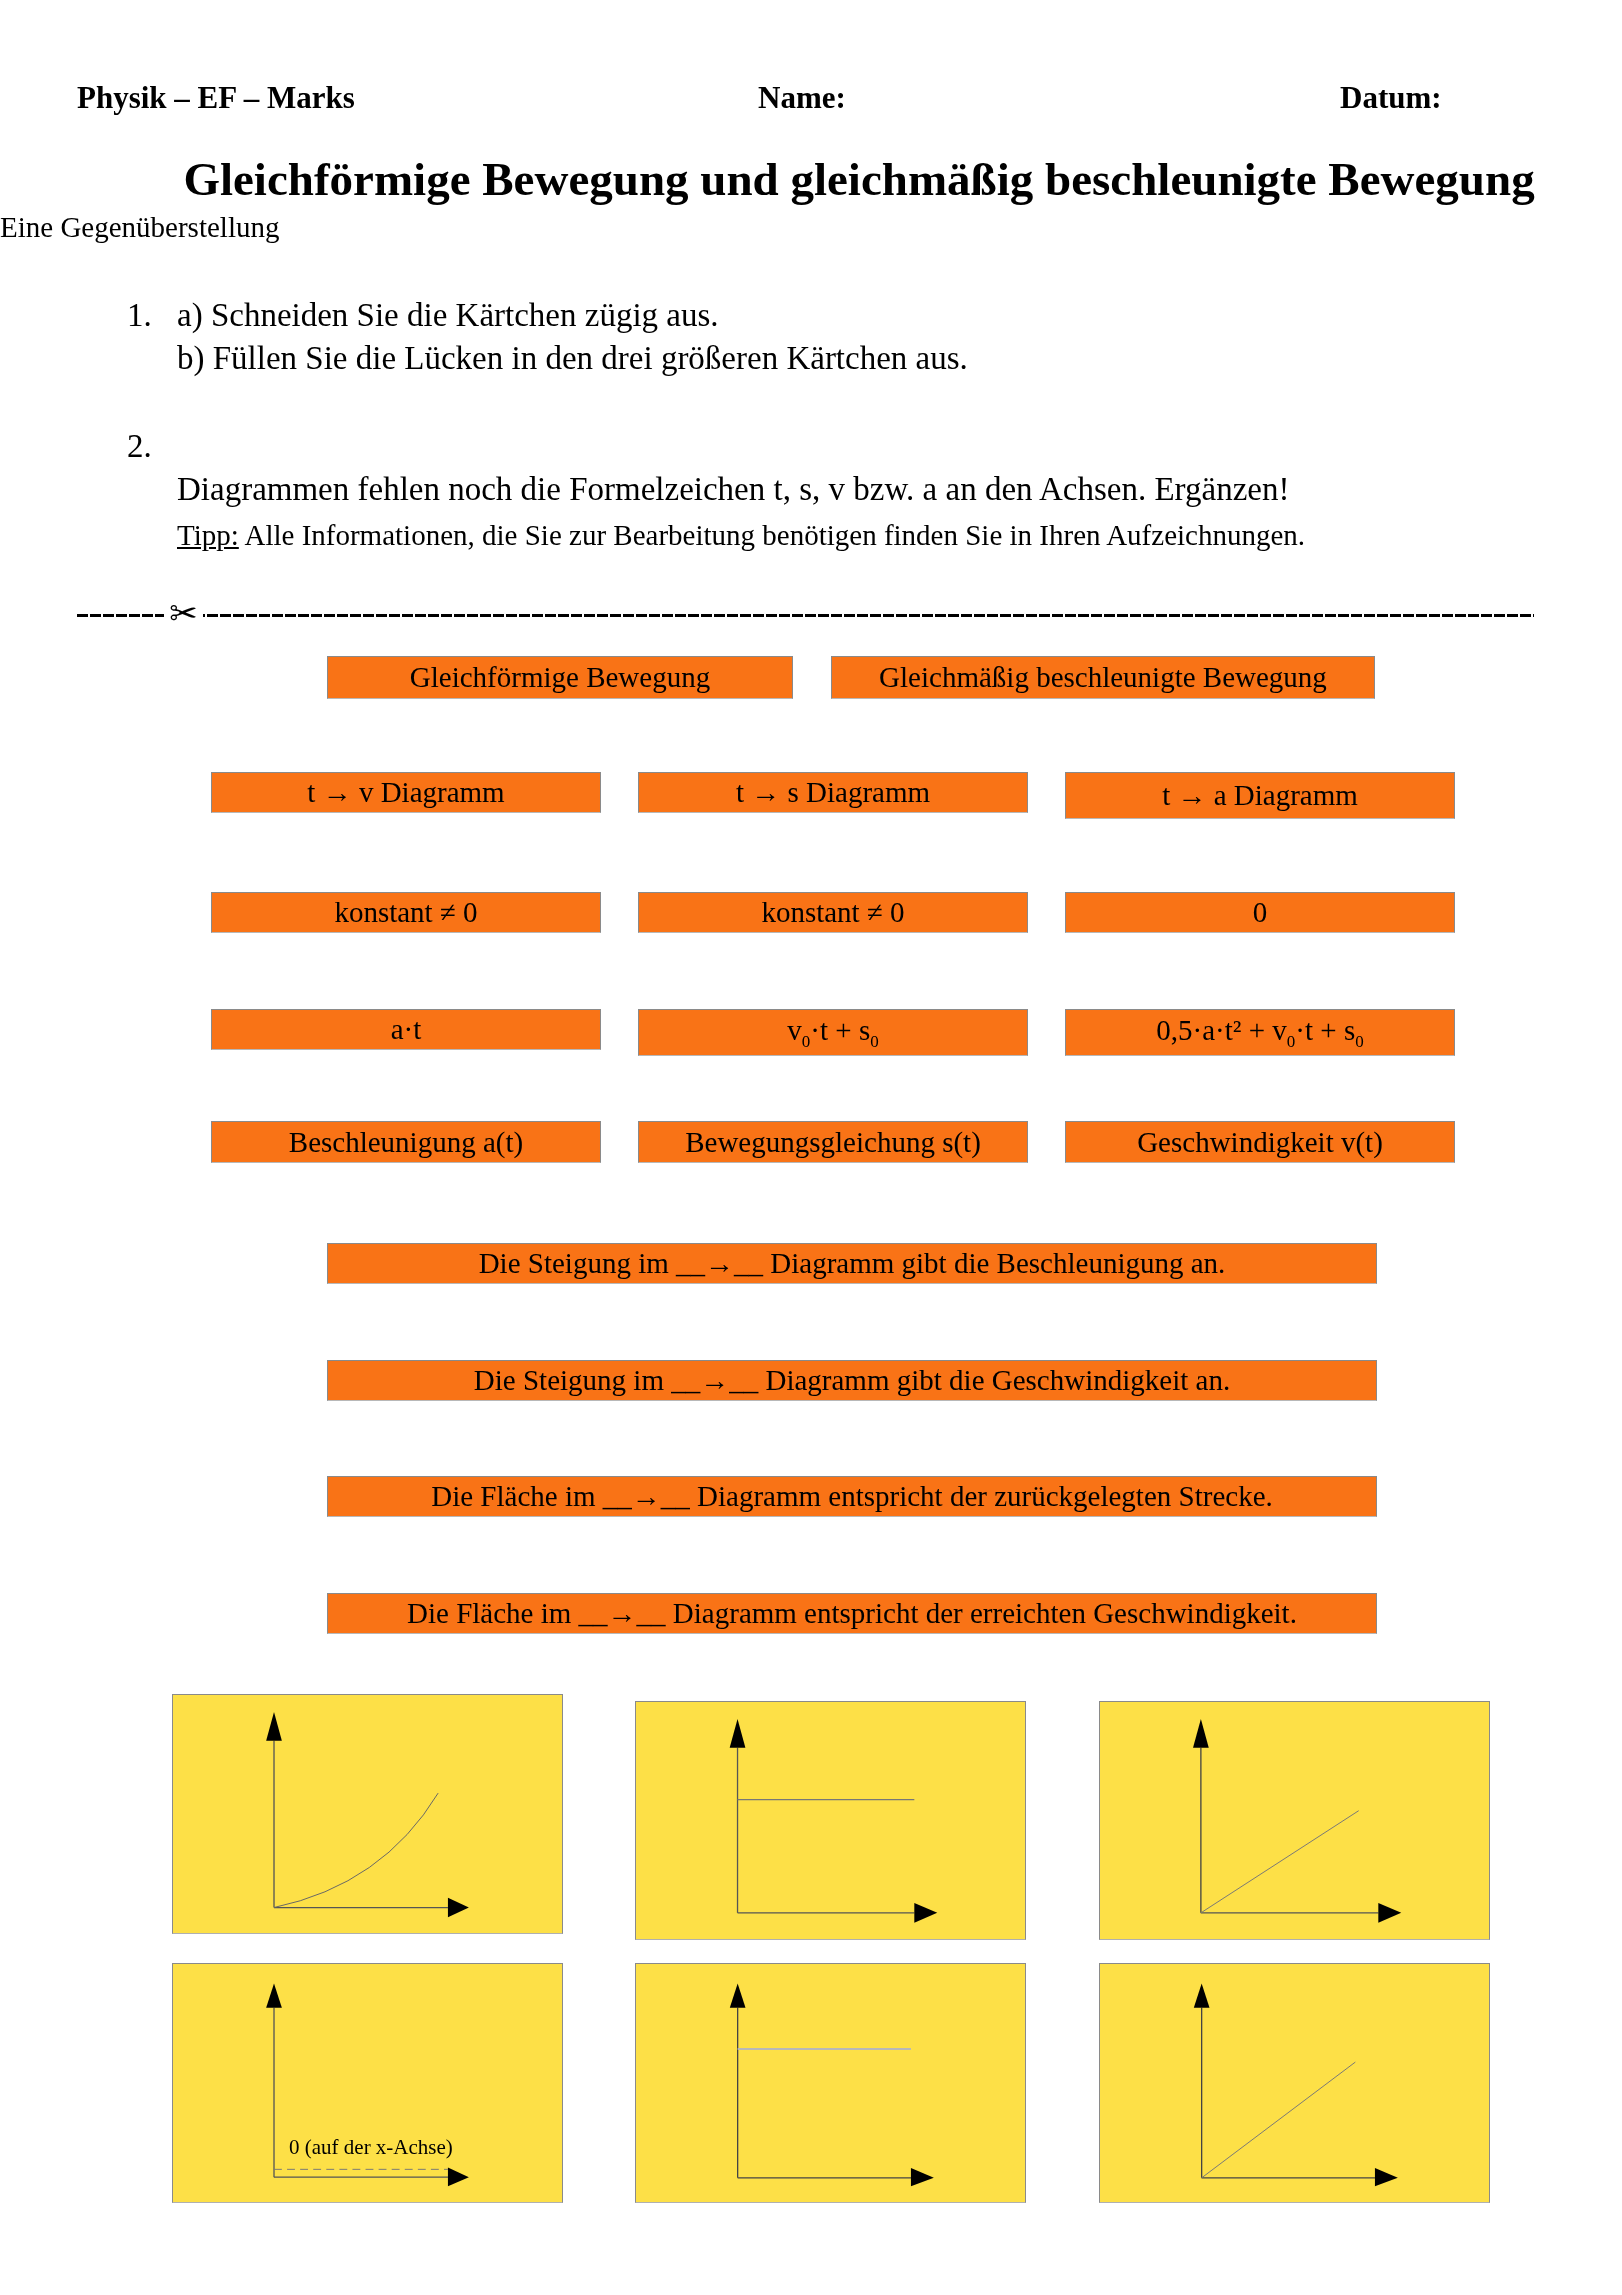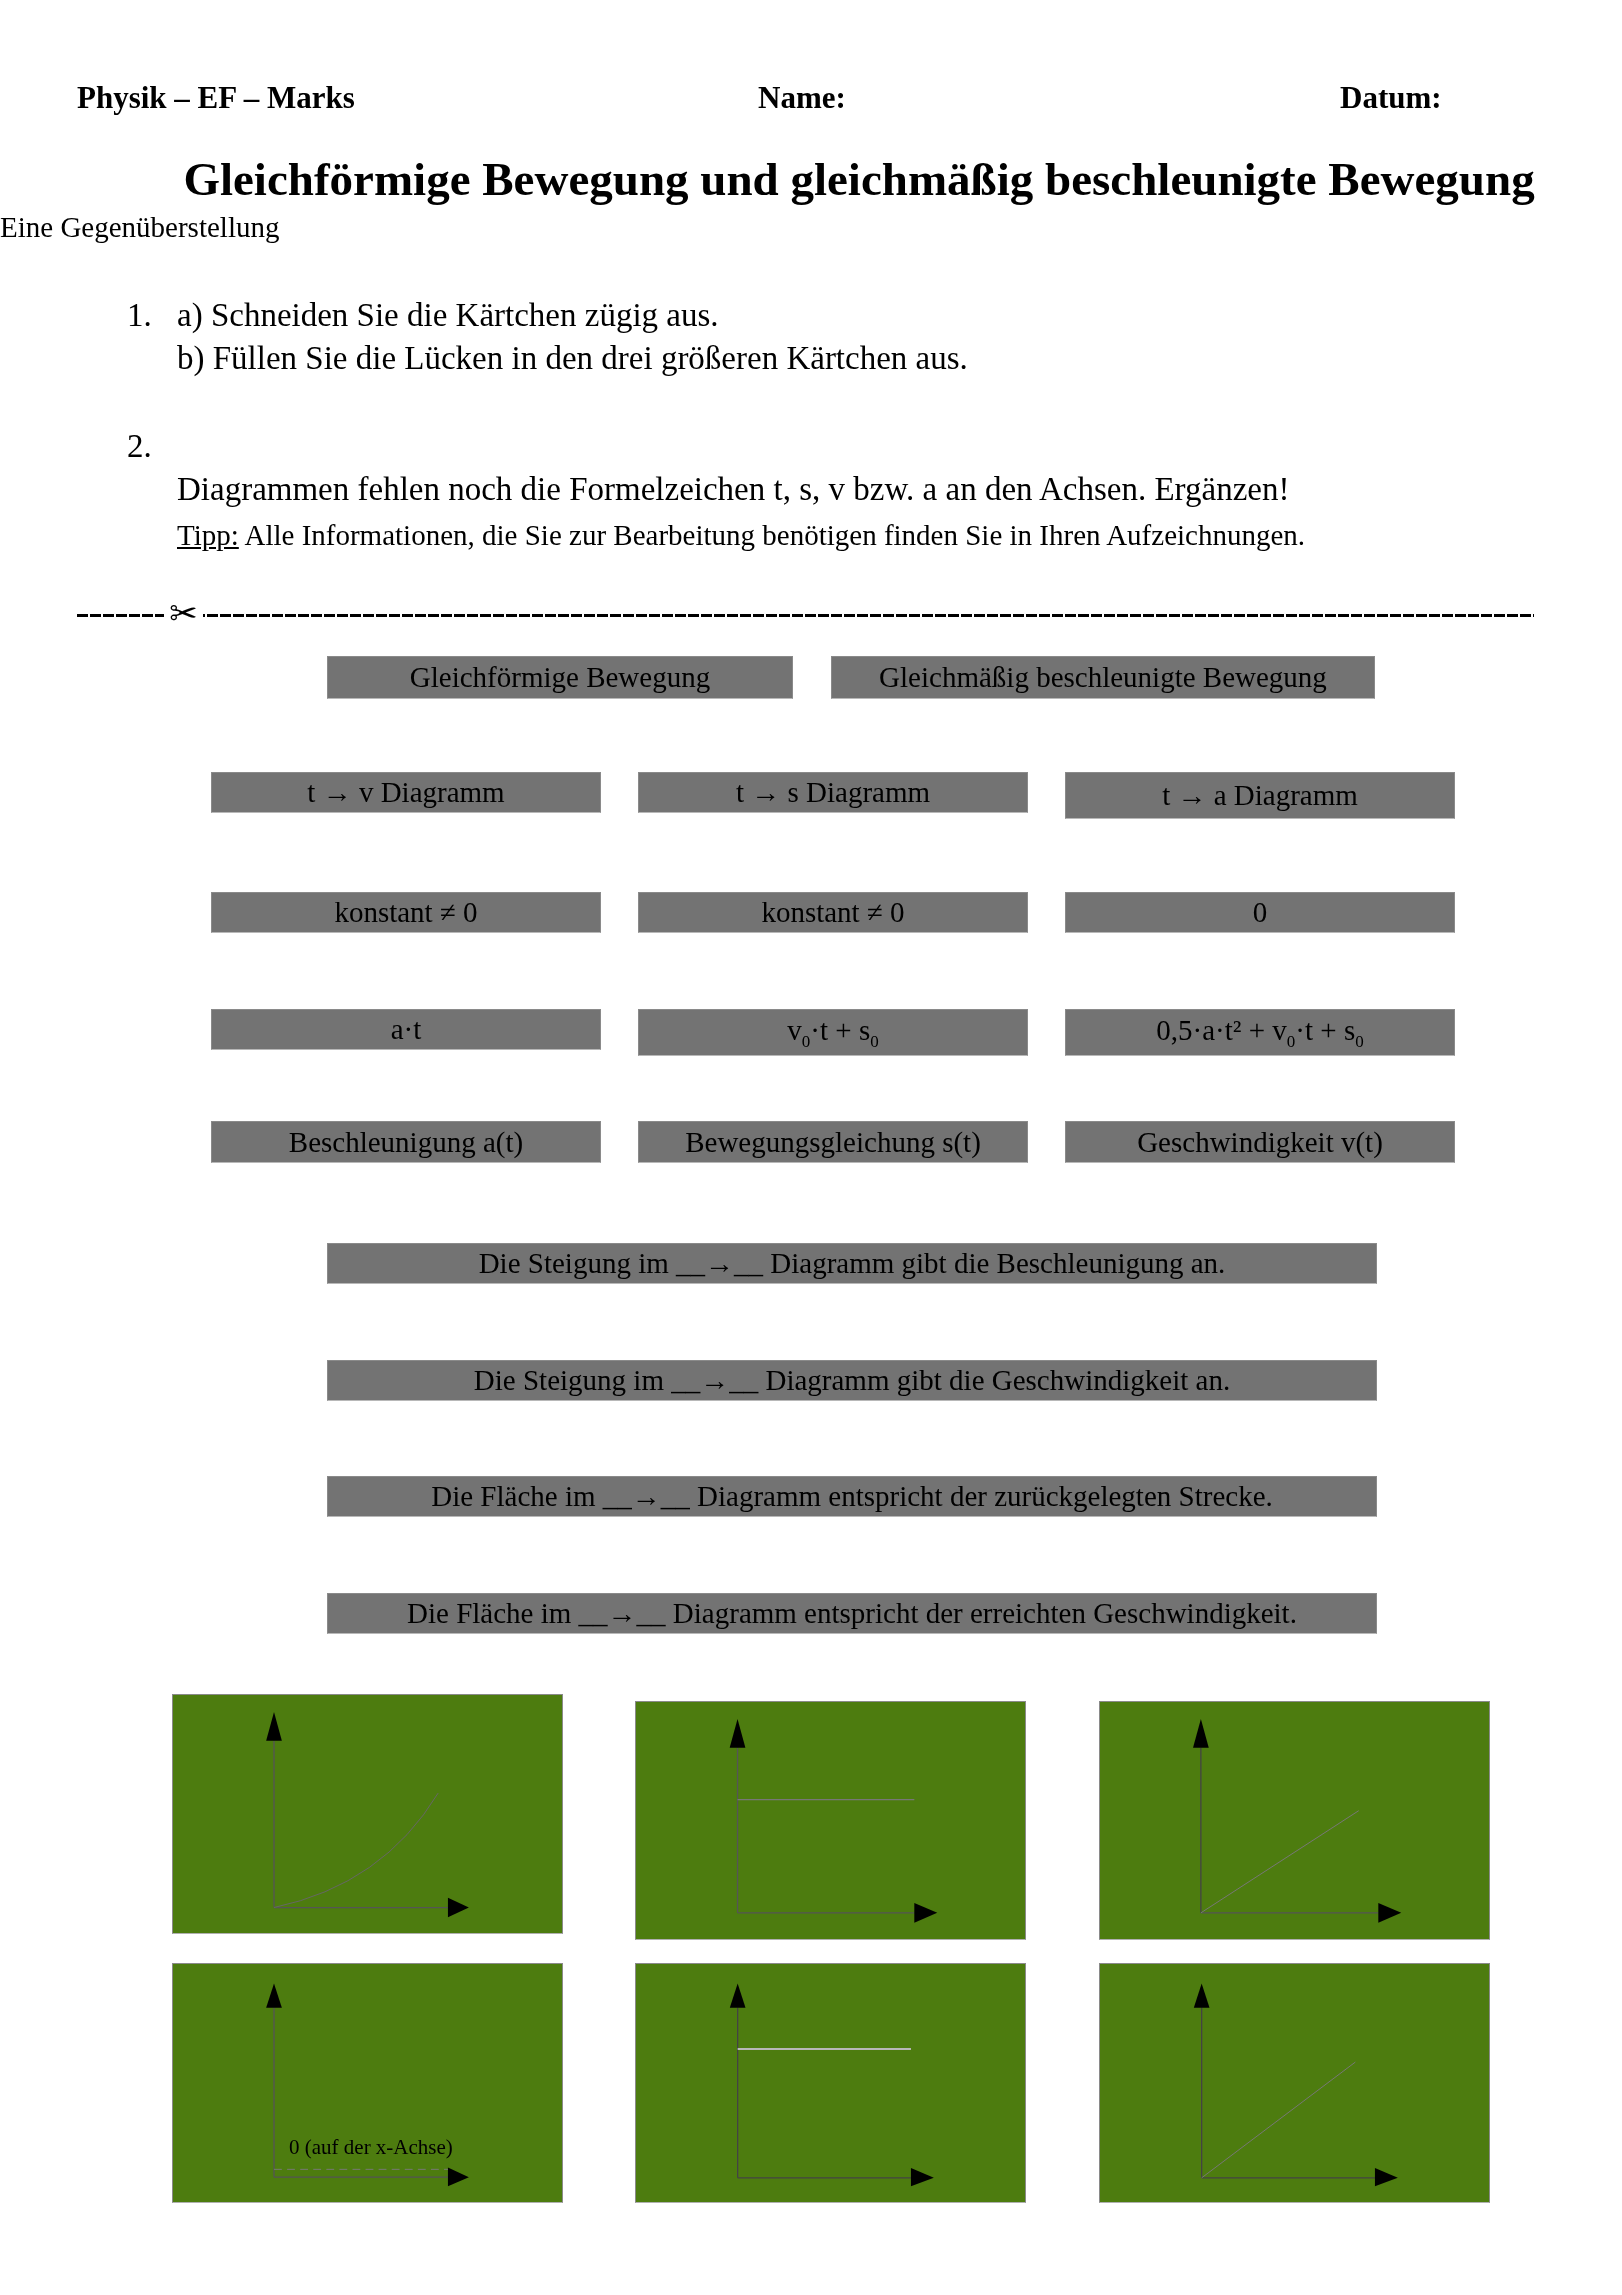--- a/index.html
+++ b/index.html
@@ -21,26 +21,26 @@
       background-image: repeating-linear-gradient(to right, #000 0 10.5px, transparent 10.5px 13px);
     }
     .scissors {
       left: 164px; top: 597px; width: 39px; height: 33px; background: #fff;
       font-size: 34px; line-height: 33px; text-align: center;
     }
     .card {
       position: absolute; box-sizing: border-box;
       border: 1.3px solid #8a8a8a; border-bottom-color: #b8b8b8;
       display: flex; align-items: center; justify-content: center;
-      font-size: 29px; white-space: nowrap; background: #737373;
+      font-size: 29px; white-space: nowrap; background: #f97316;
     }
     .card sub { font-size: 17px; vertical-align: -6.5px; }
     .diagram {
       position: absolute; box-sizing: border-box;
-      border: 1.3px solid #8a8a8a; border-bottom-color: #b0b0b0; background: #4d7c0f;
+      border: 1.3px solid #8a8a8a; border-bottom-color: #b0b0b0; background: #fde047;
     }
     .diagram svg { position: absolute; left: 0; top: 0; }
   </style>
 </head>
 <body>
 
 <div class="abs hdr" style="left:77px;">Physik – EF – Marks</div>
 <div class="abs hdr" style="left:758px;">Name:</div>
 <div class="abs hdr" style="left:1340px;">Datum:</div>
 

